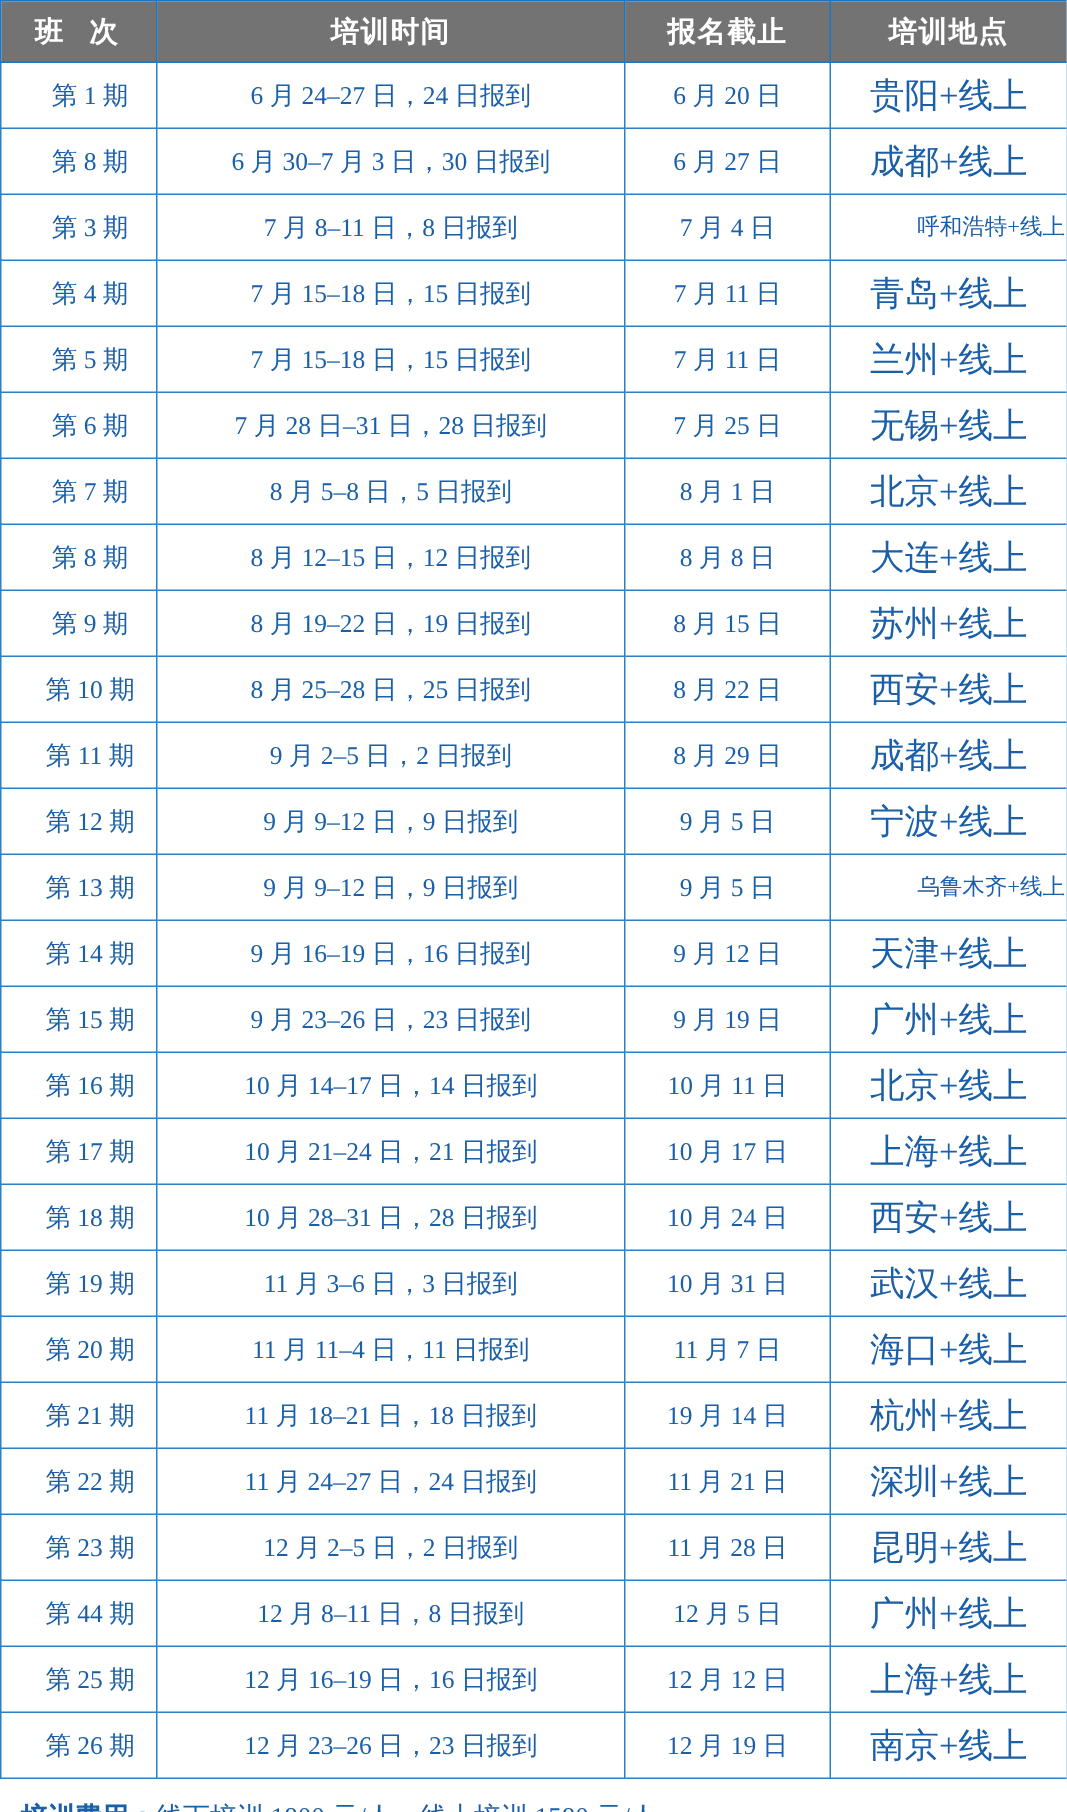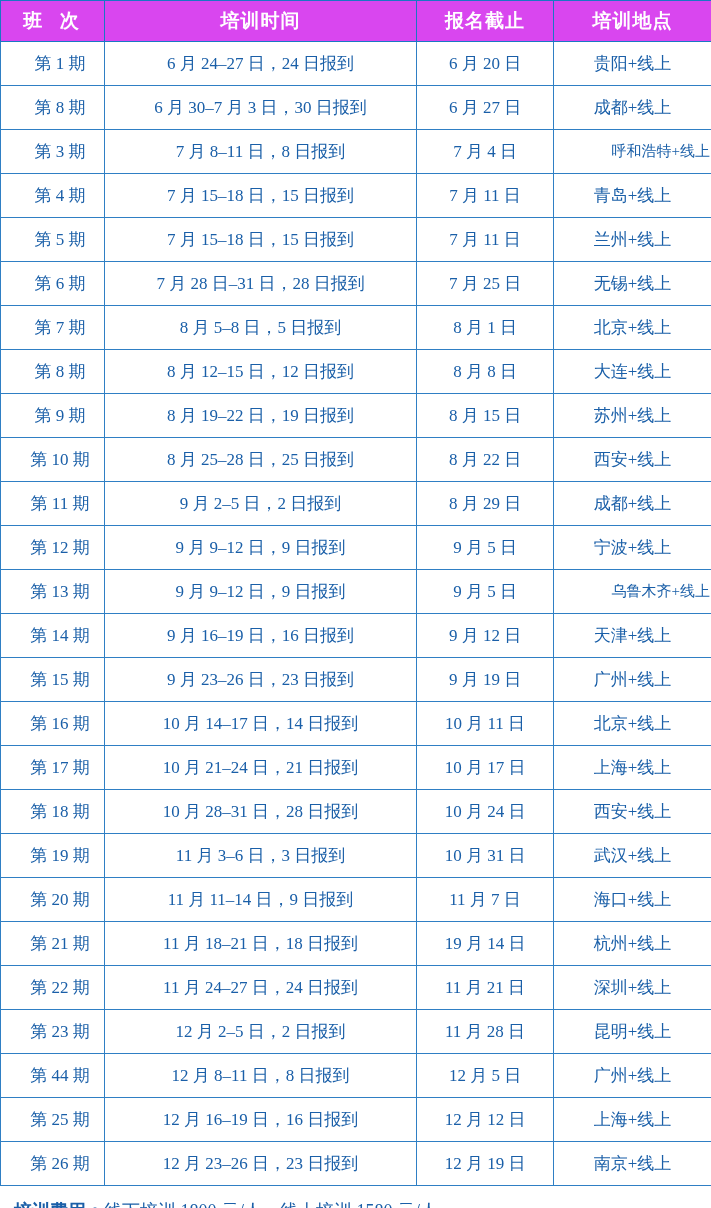--- a/index.html
+++ b/index.html
@@ -23,21 +23,21 @@
     border-collapse: collapse;
     width: 711px;
     table-layout: fixed;
   }
   table.schedule col.c0 { width: 104px; }
   table.schedule col.c1 { width: 312px; }
   table.schedule col.c2 { width: 137px; }
   table.schedule col.c3 { width: 158px; }
 
   table.schedule th {
-    background: #d946ef;
+    background: #737373;
     color: #ffffff;
     font-weight: bold;
     font-size: 19px;
     height: 38px;
     border: 1px solid #1b77c4;
     letter-spacing: 1px;
     font-family: "Liberation Sans", "DejaVu Sans", sans-serif;
   }
   table.schedule th.first {
     letter-spacing: 6px;
@@ -52,21 +52,21 @@
     color: #1a5fa8;
     font-family: "Liberation Serif", "DejaVu Serif", serif;
     white-space: nowrap;
     overflow: hidden;
   }
   table.schedule td.term {
     font-size: 17px;
     padding-left: 16px;
   }
   table.schedule td.place {
-    font-size: 17px;
+    font-size: 23px;
   }
   table.schedule td.place.long {
     font-size: 15px;
     text-align: right;
   }
   .footer {
     margin-top: 10px;
     padding: 0 14px;
     font-family: "Liberation Sans", "DejaVu Sans", sans-serif;
     color: #1a5fa8;
@@ -213,21 +213,21 @@
         <td class="place">西安+线上</td>
       </tr>
       <tr>
         <td class="term">第 19 期</td>
         <td class="time">11 月 3–6 日，3 日报到</td>
         <td class="dl">10 月 31 日</td>
         <td class="place">武汉+线上</td>
       </tr>
       <tr>
         <td class="term">第 20 期</td>
-        <td class="time">11 月 11–14 日，9 日报到</td>
+        <td class="time">11 月 11–4 日，11 日报到</td>
         <td class="dl">11 月 7 日</td>
         <td class="place">海口+线上</td>
       </tr>
       <tr>
         <td class="term">第 21 期</td>
         <td class="time">11 月 18–21 日，18 日报到</td>
         <td class="dl">19 月 14 日</td>
         <td class="place">杭州+线上</td>
       </tr>
       <tr>

